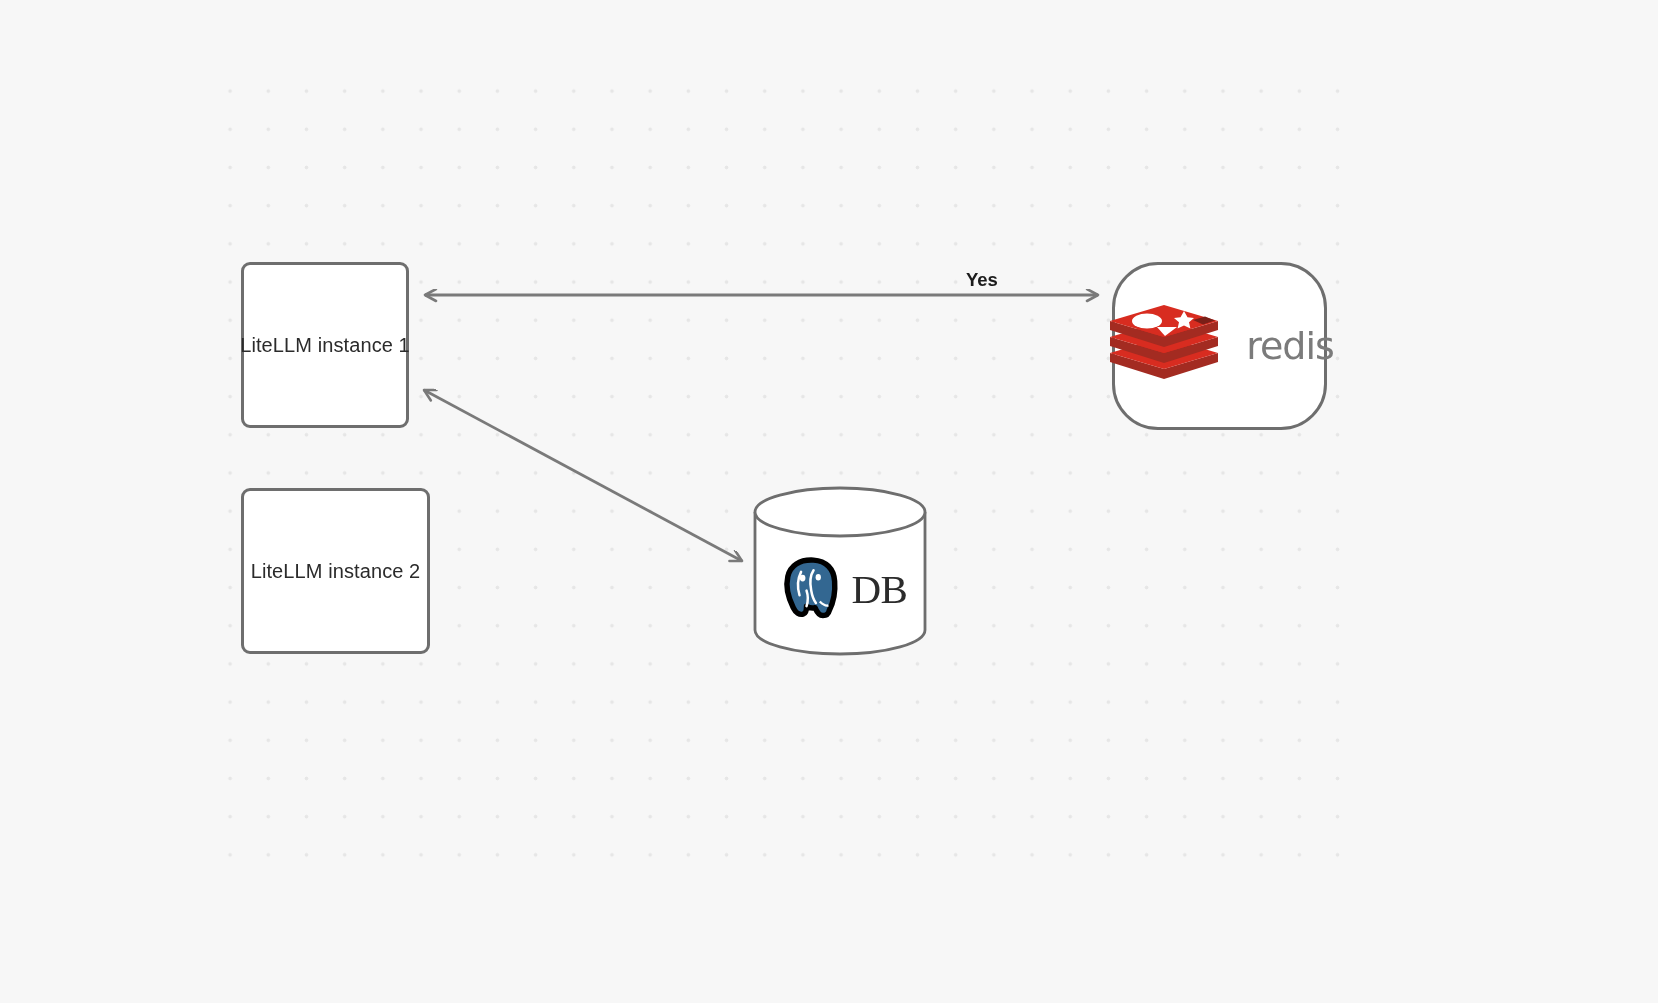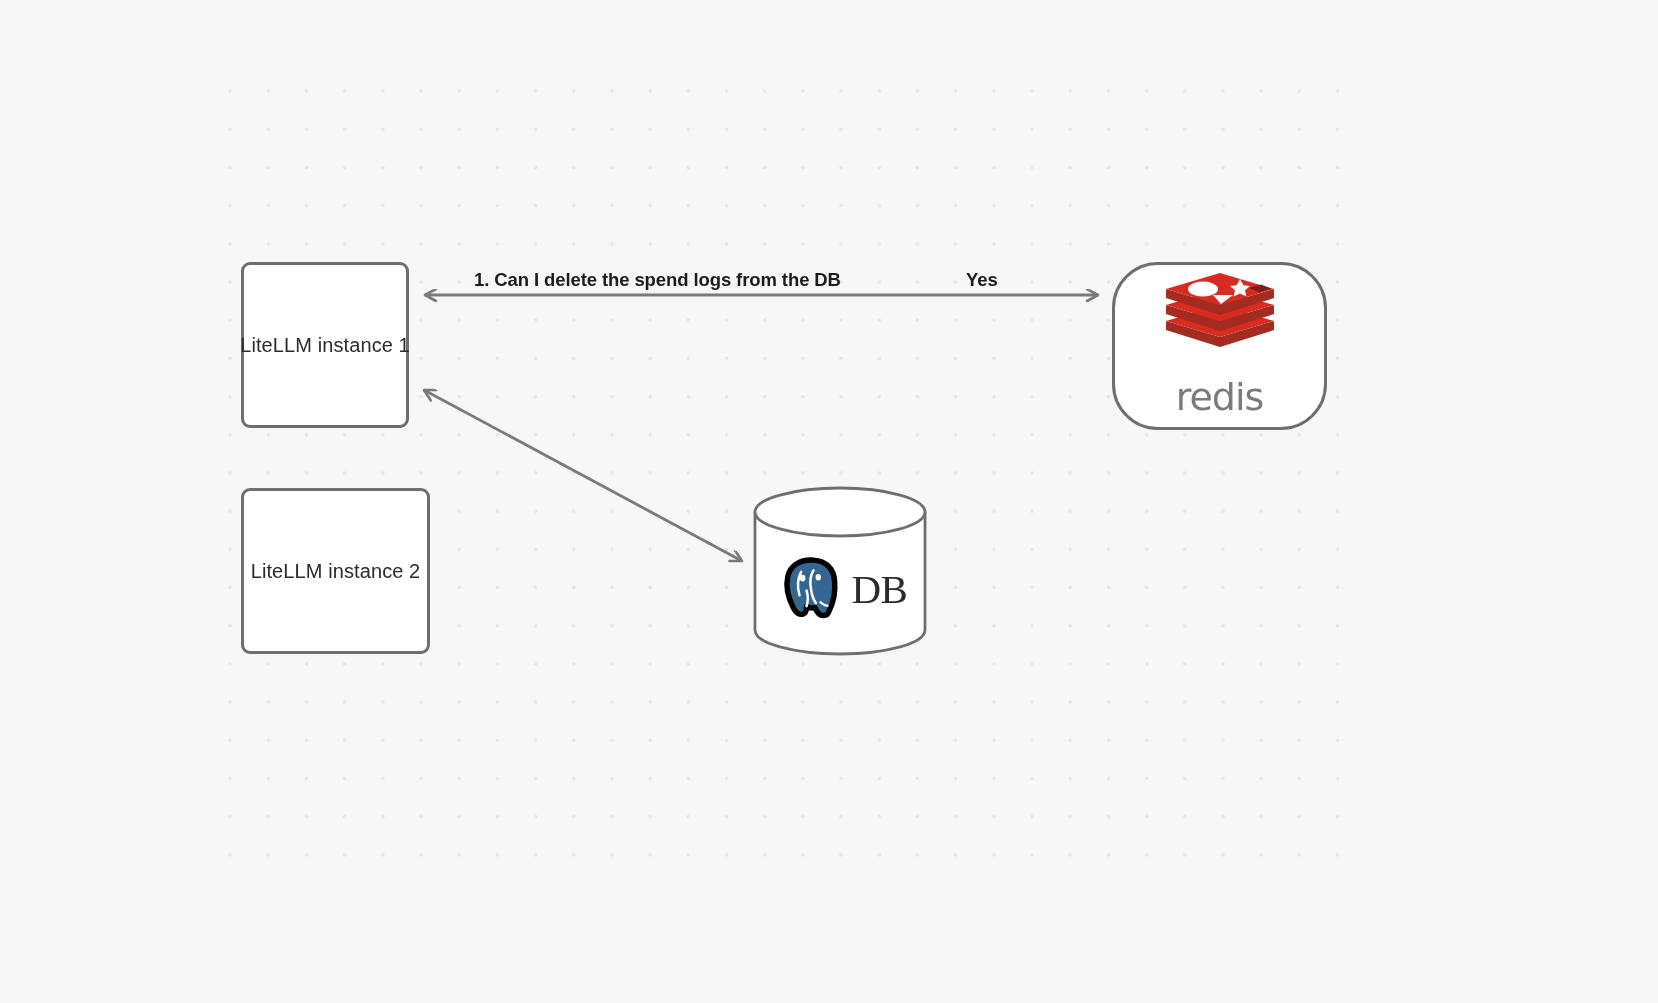--- a/index.html
+++ b/index.html
@@ -78,21 +78,21 @@
     border: 3px solid #6e6e6e;
     border-radius: 46px;
     box-sizing: border-box;
     display: flex;
     flex-direction: column;
     align-items: center;
     justify-content: center;
   }
   #redis-logo-wrap {
     display: flex;
-    flex-direction: column;
+    flex-direction: row;
     align-items: center;
     justify-content: flex-end;
     transform: translateY(-2px);
     gap: 23px;
   }
   #redis-wordmark {
     font-size: 38px;
     font-weight: 400;
     color: #7b7b7b;
     letter-spacing: -1px;
@@ -220,18 +220,17 @@
           <path d="M 43 72 C 45 66 45 58 43 52"></path>
         </g>
         <ellipse cx="38" cy="36" rx="3.6" ry="4.4" fill="#ffffff"></ellipse>
         <ellipse cx="58" cy="35" rx="3.4" ry="4.2" fill="#ffffff"></ellipse>
         <path d="M 60 66 C 64 70 68 72 71 71" fill="none" stroke="#ffffff" stroke-width="3"></path>
       </svg>
       <span id="db-text">DB</span>
     </div>
   </div>
 
-  <div class="edge-label" id="label-step-1">1.  Can I delete the spend logs from the DB</div>
 
   <div class="edge-label" id="label-step-1-reply">Yes</div>
 
 
 </div>
 
 </body></html>

